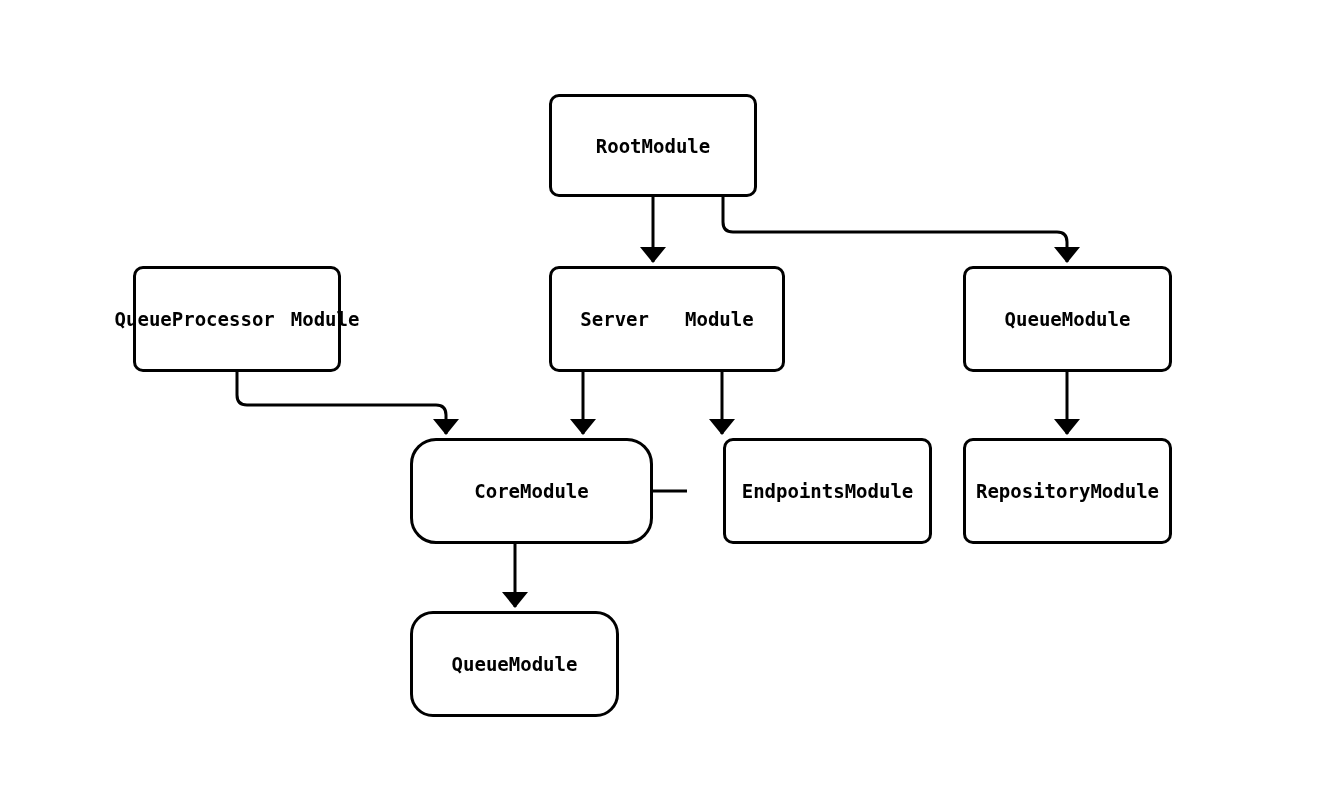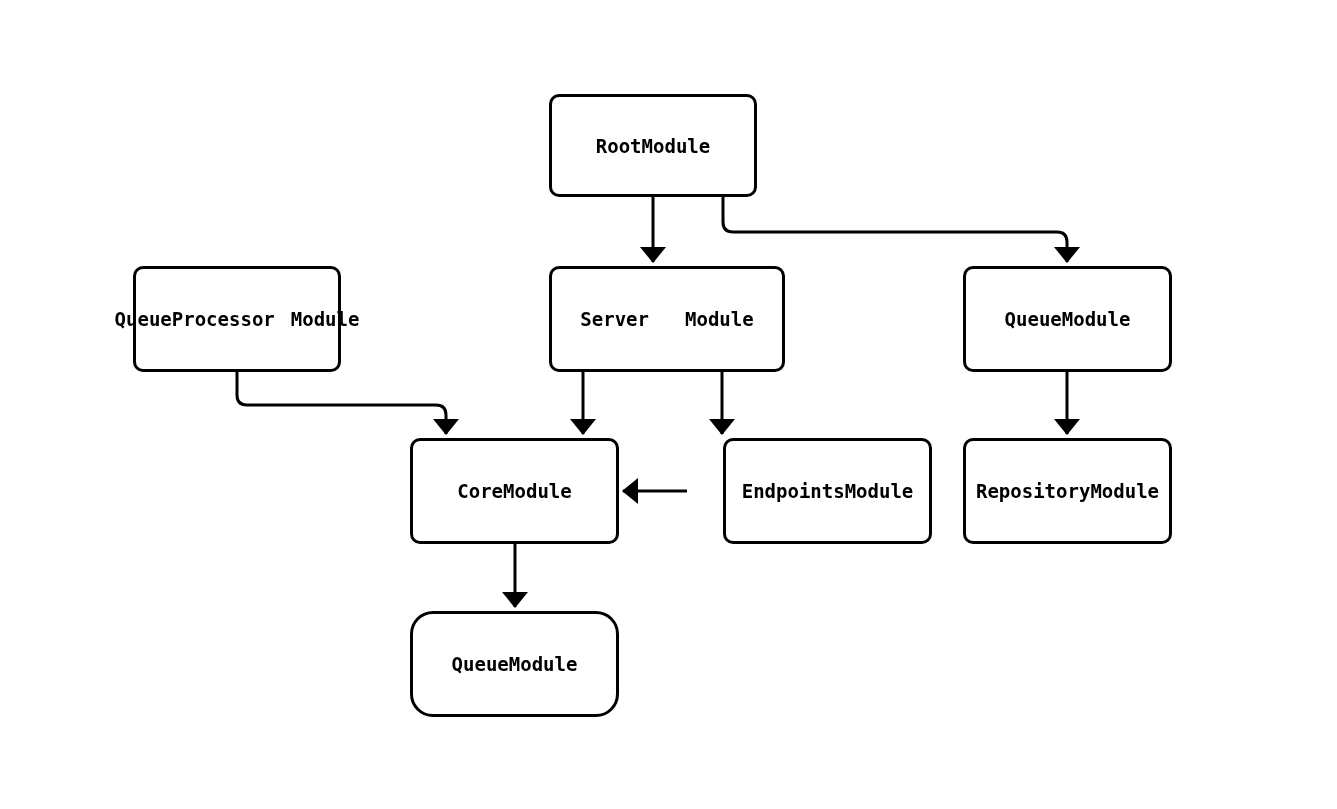--- a/index.html
+++ b/index.html
@@ -44,21 +44,21 @@
     font-weight: bold;
     font-size: 19px;
     line-height: 22px;
     color: #000000;
   }
   .node span { display: block; }
   .node-root           { left: 549px;  top: 94px;  width: 208px; height: 103px; }
   .node-queueprocessor { left: 133px;  top: 266px; width: 208px; height: 106px; gap: 16px; }
   .node-server         { left: 549px;  top: 266px; width: 236px; height: 106px; gap: 36px; }
   .node-global         { left: 963px;  top: 266px; width: 209px; height: 106px; }
-  .node-core           { left: 410px;  top: 438px; width: 209px; height: 106px; }
+  .node-core           { left: 410px;  top: 438px; width: 243px; height: 106px; border-radius: 26px; }
   .node-endpoints      { left: 687px;  top: 438px; width: 209px; height: 106px; margin-left: 36px; }
   .node-repository     { left: 963px;  top: 438px; width: 209px; height: 106px; }
   .node-queue          { left: 410px;  top: 611px; width: 209px; height: 106px; border-radius: 23px; }
 </style>
 </head>
 <body>
 
 <div class="canvas">
 
   <svg class="edge-layer" viewBox="0 0 1337 809" xmlns="http://www.w3.org/2000/svg">

